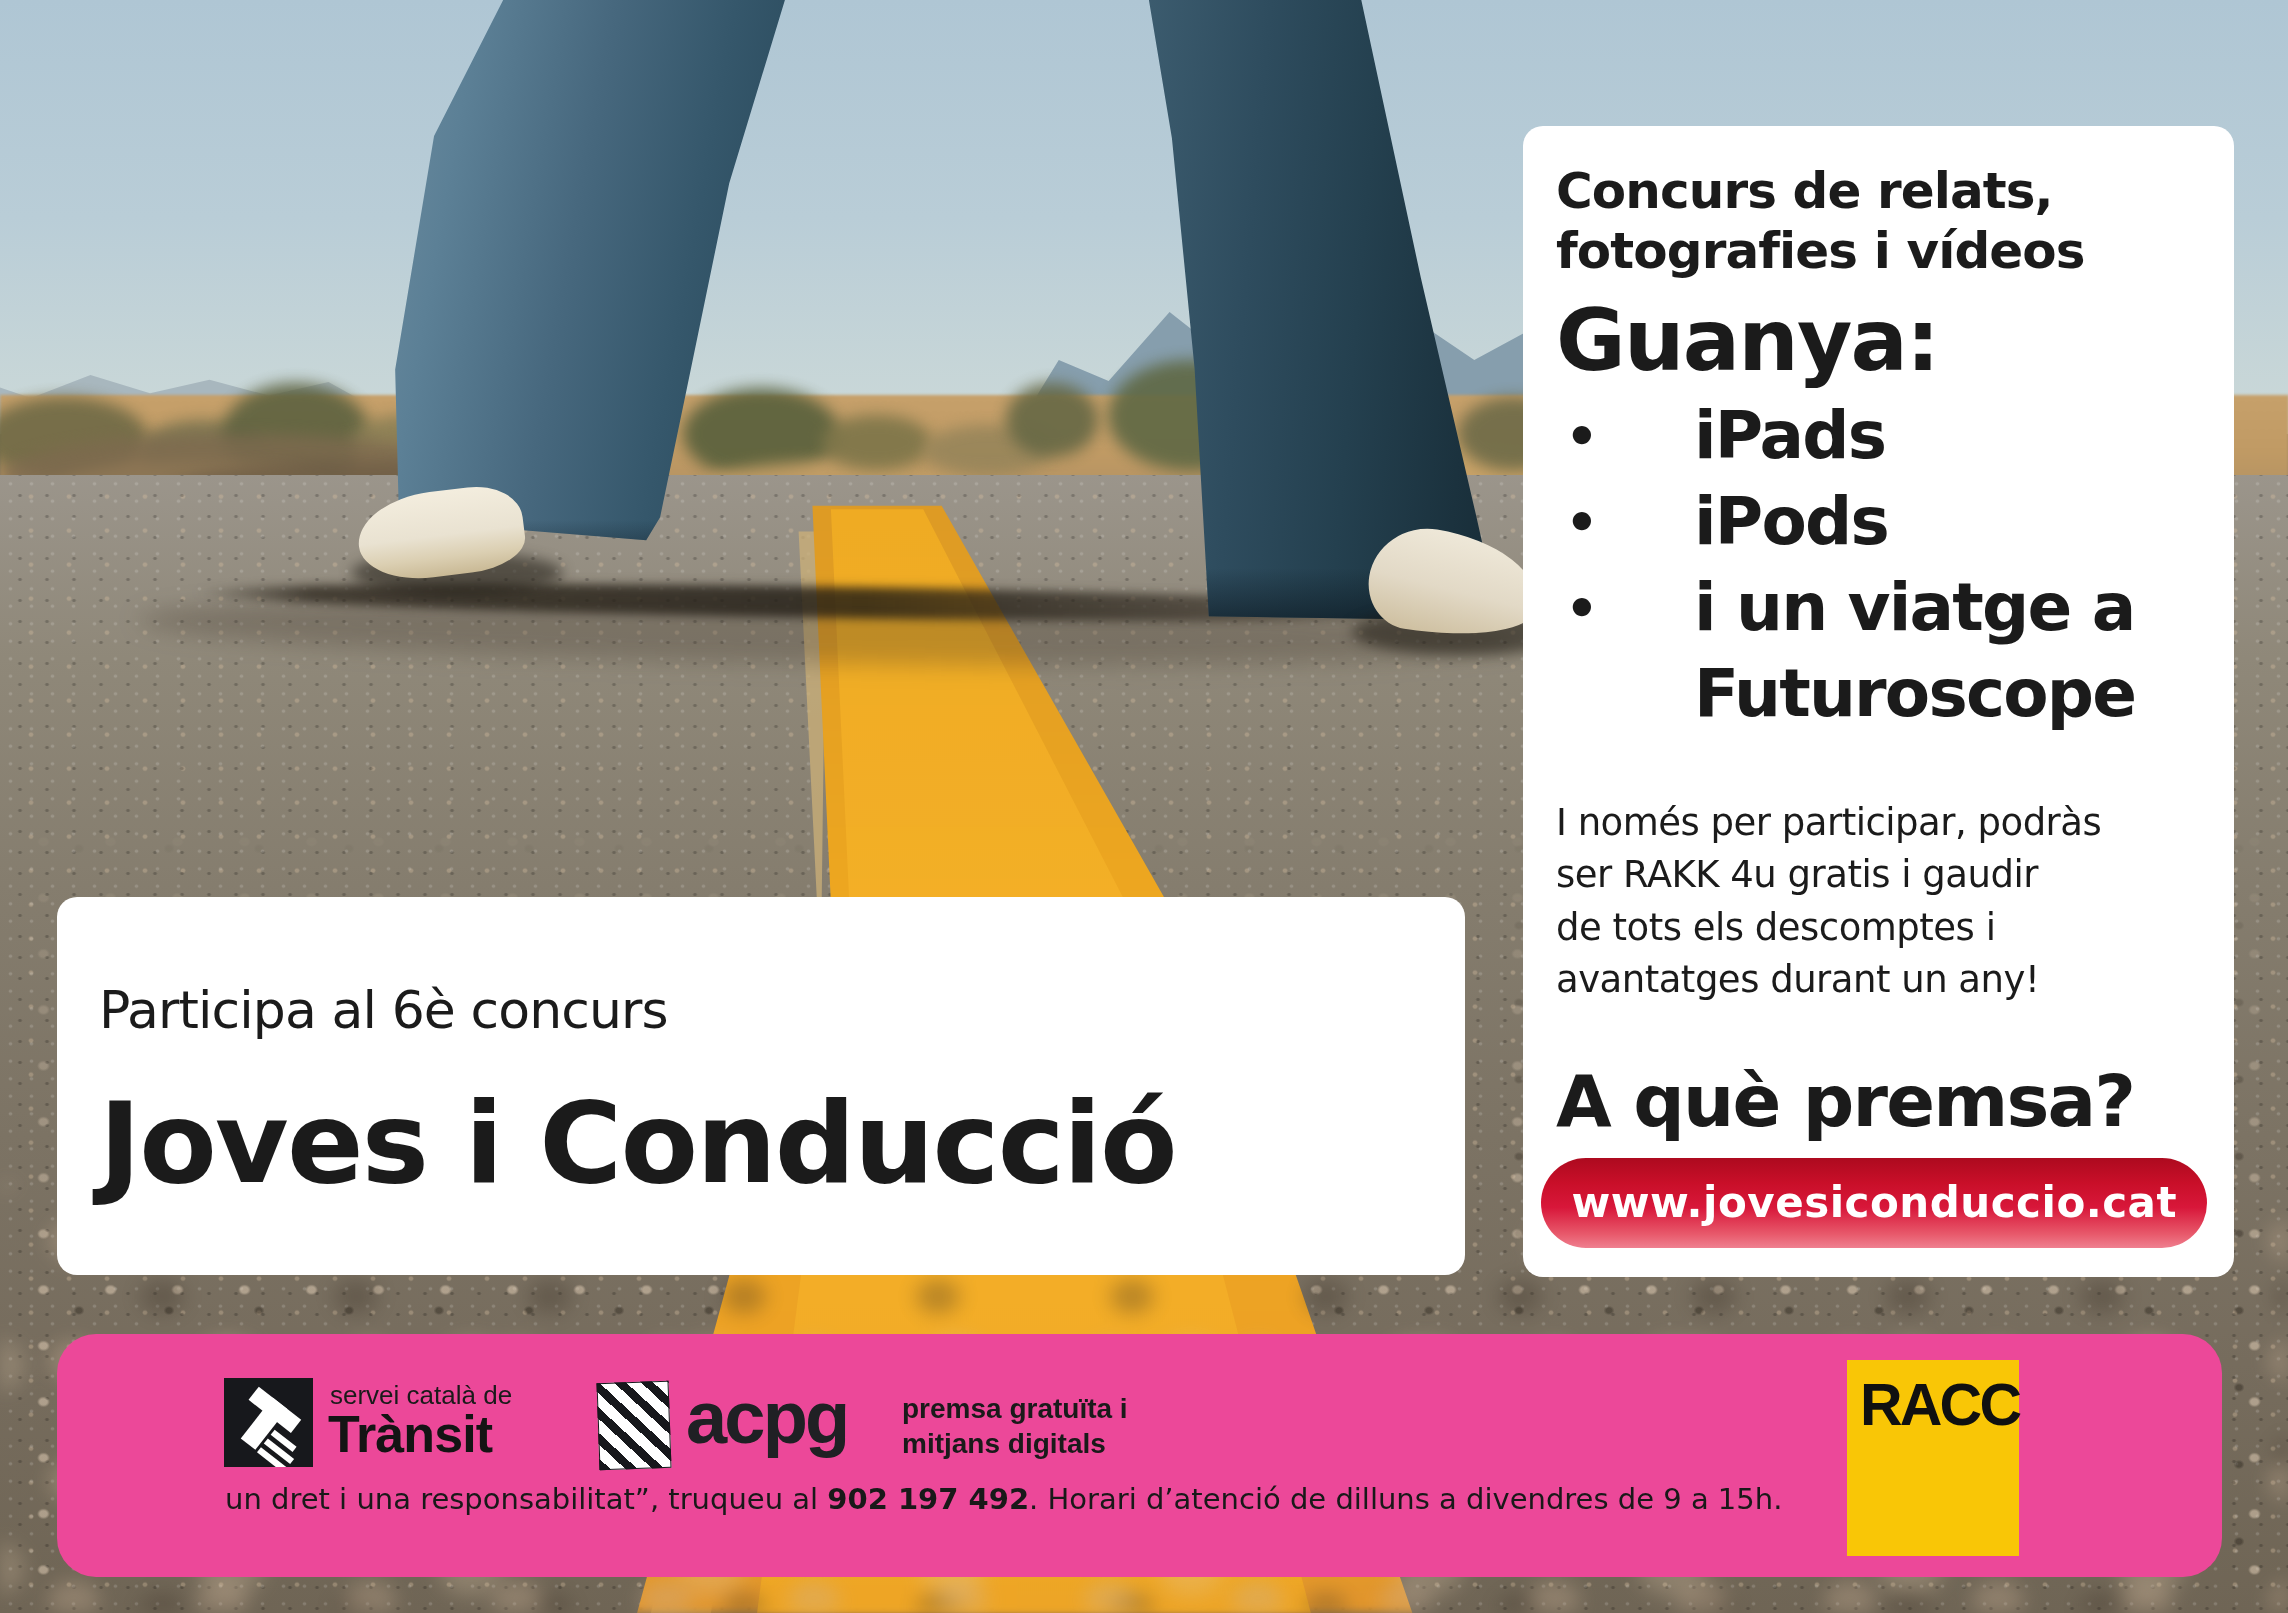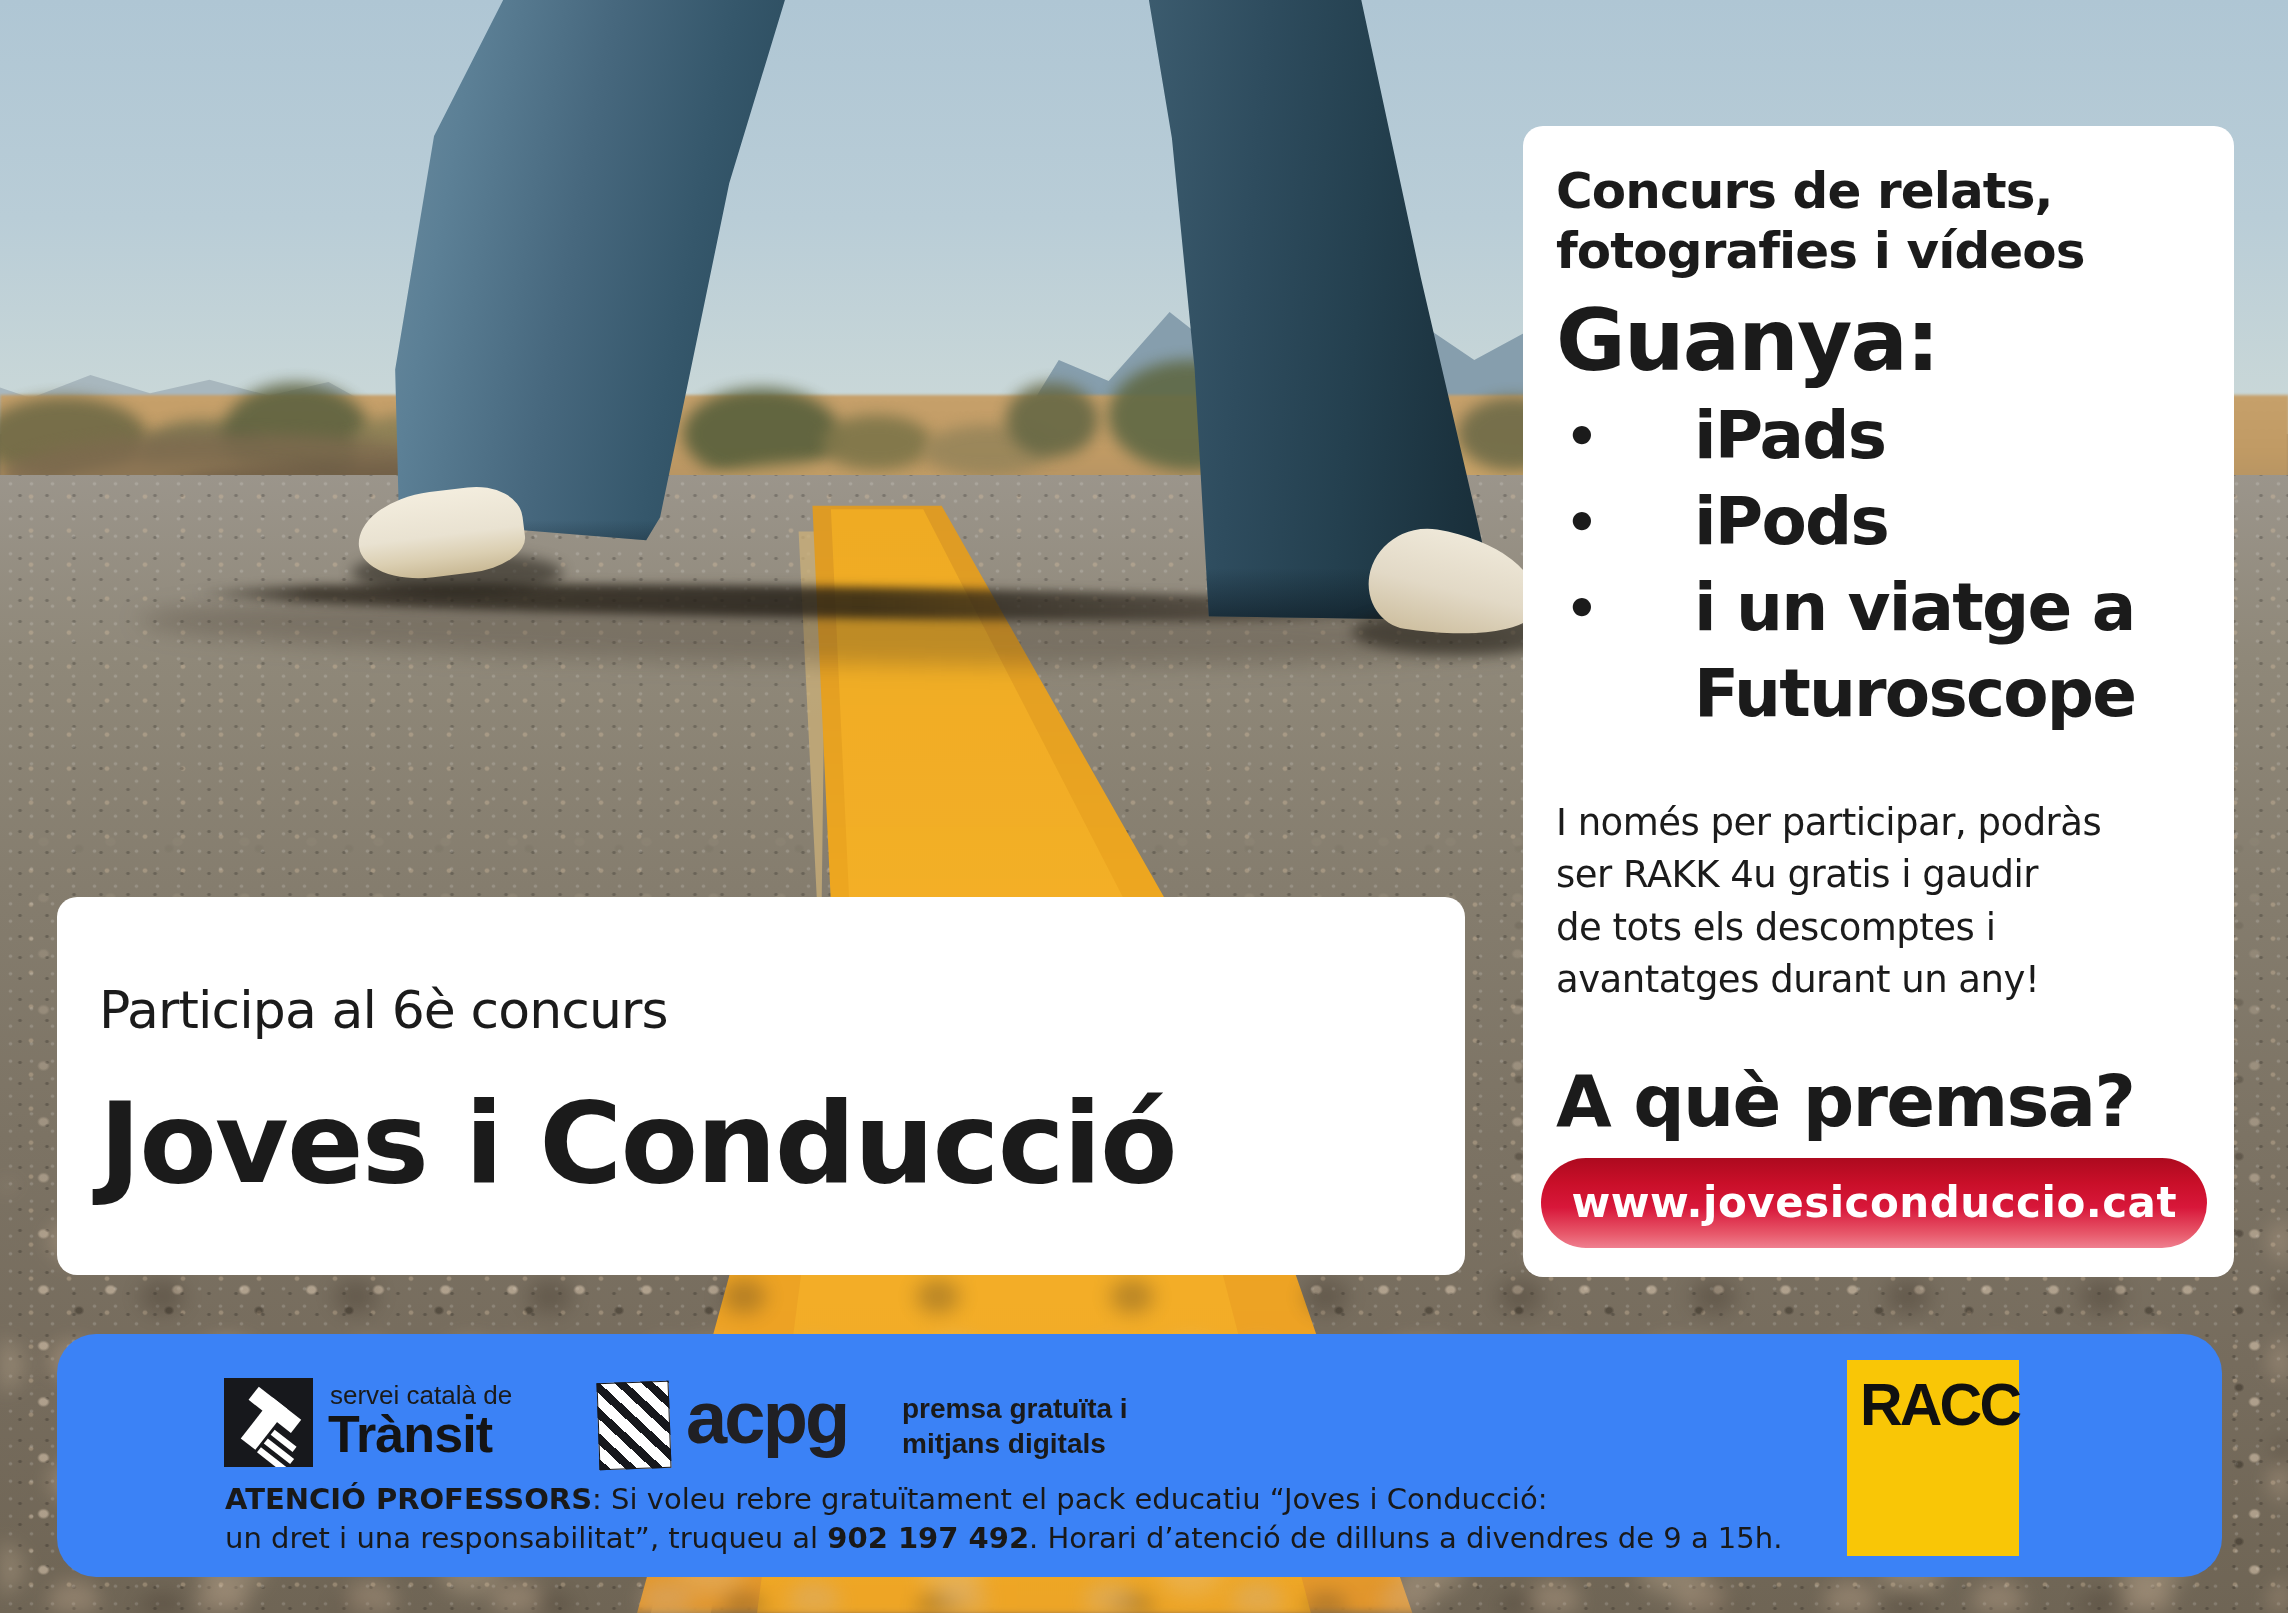--- a/index.html
+++ b/index.html
@@ -87,21 +87,21 @@
   .rc-cta{font-size:72px;font-weight:700;margin-top:52px;letter-spacing:-1.8px;white-space:nowrap;}
   .rc-pill{margin-top:15px;margin-left:-14.8px;width:666px;height:90px;border-radius:48px;
     display:flex;align-items:center;justify-content:center;
     background:linear-gradient(180deg,#ad0a1f 0%,#c90f29 28%,#d8173a 55%,#e85a6c 85%,#ef8090 100%);
     color:#ffffff;font-size:42px;font-weight:700;letter-spacing:0.5px;cursor:pointer;}
   .card-left{left:57px;top:897px;width:1408px;height:378px;padding:83px 37px 0 42px;box-sizing:border-box;}
   .lc-sub{font-size:52px;font-weight:400;letter-spacing:-0.9px;}
   .lc-title{font-size:113px;font-weight:800;letter-spacing:-1.8px;margin-top:37px;white-space:nowrap;}
 
   
-  .bottom-bar{left:57px;top:1334px;width:2165px;height:243px;border-radius:39px;background:#3b82f6;}
+  .bottom-bar{left:57px;top:1334px;width:2165px;height:243px;border-radius:39px;background:#ec4899;}
   .transit-logo{left:167px;top:44px;width:89px;height:89px;}
   .transit-small{left:273px;top:46px;font-family:"Liberation Sans",sans-serif;font-size:26px;color:#1a1a1a;}
   .transit-name{left:271px;top:70px;font-family:"Liberation Sans",sans-serif;font-size:52px;font-weight:700;letter-spacing:-0.9px;color:#141414;}
   .acpg-logo{left:541px;top:48px;width:72px;height:87px;transform:rotate(-2deg);
     background:repeating-linear-gradient(45deg,#17181c 0 8.3px,#ffffff 8.3px 18.5px);
     outline:1.8px solid #17181c;outline-offset:-1.8px;}
   .acpg-name{left:629px;top:41px;font-family:"Liberation Sans",sans-serif;font-size:74px;font-weight:700;letter-spacing:-2.8px;color:#202024;}
   .acpg-desc{left:845px;top:57px;font-family:"Liberation Sans",sans-serif;font-size:28px;font-weight:700;line-height:1.25;color:#1a1a1a;}
   .racc-box{left:1790px;top:26px;width:172px;height:196px;background:#f9c606;}
   .racc-name{padding:11px 0 0 13px;font-family:"Liberation Sans",sans-serif;font-size:59px;font-weight:800;letter-spacing:-2.8px;color:#101010;}
@@ -215,19 +215,18 @@
     <div class="abs acpg-desc">
       <div>premsa gratuïta i</div>
       <div>mitjans digitals</div>
     </div>
 
     <div class="abs racc-box">
       <div class="racc-name">RACC</div>
     </div>
 
     <div class="abs notice">
-      <div><b>ATENCIÓ PROFESSORS</b><span>: Si voleu rebre gratuïtament el pack educatiu “Joves i Conducció:</span></div>
       <div><span>un dret i una responsabilitat”, truqueu al </span><b>902 197 492</b><span>. Horari d’atenció de dilluns a divendres de 9 a 15h.</span></div>
     </div>
   </div>
 
 </div>
 
 
 </body></html>

